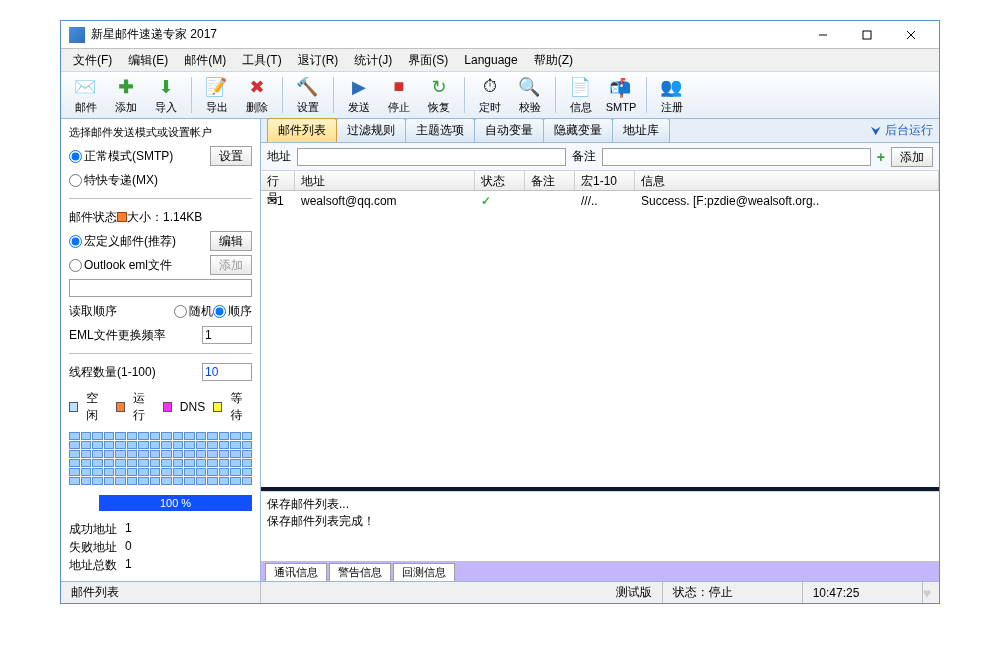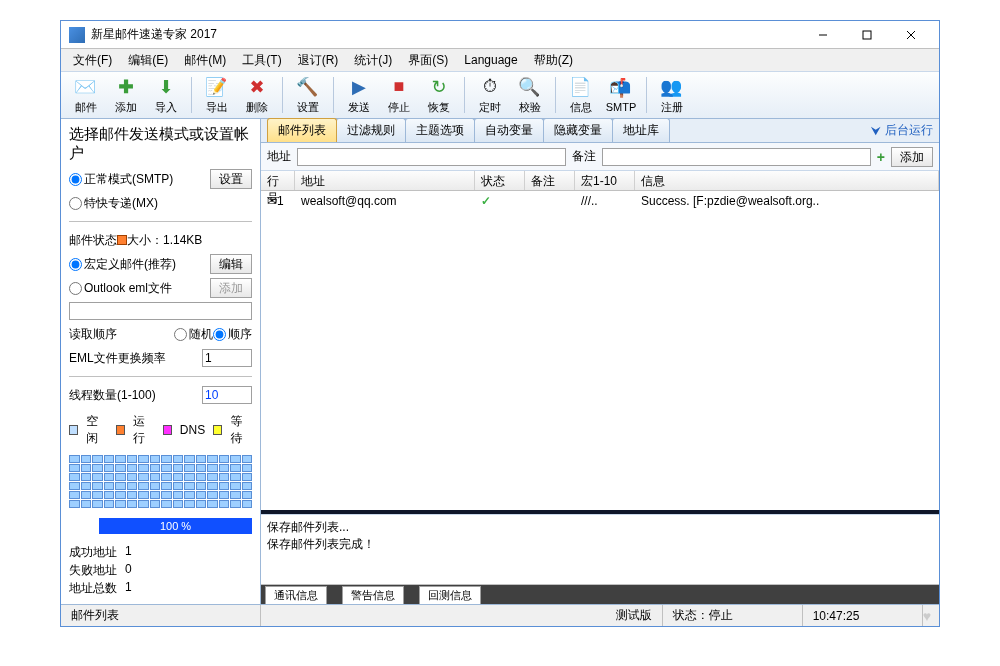--- a/index.html
+++ b/index.html
@@ -12,21 +12,21 @@
 .titlebar .ctrl svg { width: 10px; height: 10px; }
 .menubar { height: 22px; display: flex; align-items: center; padding: 0 6px; gap: 4px; background: #f0f0f0; }
 .menubar span { padding: 2px 6px; cursor: default; }
 .toolbar { height: 48px; background: linear-gradient(#fdfefe, #e6eef7); border-top: 1px solid #c9d8ea; border-bottom: 1px solid #9db8d8; display: flex; align-items: center; padding: 2px 6px; gap: 2px; }
 .tbtn { width: 38px; height: 44px; display: flex; flex-direction: column; align-items: center; justify-content: center; gap: 2px; border: 1px solid transparent; border-radius: 3px; }
 .tbtn .ic { width: 22px; height: 22px; display: flex; align-items: center; justify-content: center; font-size: 18px; }
 .tbtn .lbl { font-size: 11px; }
 .tsep { width: 1px; height: 36px; background: #b8c9de; margin: 0 4px; }
 .body { display: flex; }
 .sidebar { width: 200px; border-right: 1px solid #9db8d8; padding: 6px 8px; display: flex; flex-direction: column; gap: 4px; }
-.sec-title { font-size: 15px; margin-bottom: 2px; font-family: Liberation Mono, monospace; }
+.sec-title { font-size: 11px; margin-bottom: 2px; font-family: Liberation Mono, monospace; }
 .row { display: flex; align-items: center; height: 20px; }
 .row label, .row span { font-size: 12px; }
 .inp { border: 1px solid #a0a0a0; height: 18px; padding: 0 2px; background: #fff; }
 .btn { border: 1px solid #a0a0a0; background: linear-gradient(#fff,#e8e8e8); padding: 1px 8px; height: 20px; font-size: 12px; }
 .hr { border: none; border-top: 1px solid #c0c0c0; margin: 4px 0; }
 .legend { display: flex; gap: 8px; align-items: center; margin: 4px 0; }
 .legend .sw { width: 10px; height: 10px; border: 1px solid #555; }
 .threads { display: grid; grid-template-columns: repeat(16, 1fr); gap: 1px; }
 .threads div { height: 8px; background: #9dcfff; border: 1px solid #5a8fd6; }
 .progress { height: 16px; background: #1050ff; color: #fff; text-align: center; font-size: 11px; line-height: 16px; margin-top: 6px; margin-left: 30px; }
@@ -40,21 +40,21 @@
 .addrow { height: 28px; display: flex; align-items: center; padding: 4px 6px; gap: 6px; background: #f5f8fc; border-bottom: 1px solid #c9d8ea; }
 .addrow input { flex: 1; }
 .grid { flex: 1; display: flex; flex-direction: column; border-bottom: 4px solid #0f172a; min-height: 280px; }
 .ghead { display: flex; height: 20px; background: linear-gradient(#fdfdfd,#ebebeb); border-bottom: 1px solid #c0c0c0; }
 .ghead div { border-right: 1px solid #d0d0d0; padding: 2px 6px; font-size: 12px; }
 .grow { display: flex; height: 20px; align-items: center; }
 .grow div { padding: 2px 6px; font-size: 12px; overflow: hidden; text-overflow: ellipsis; white-space: nowrap; }
 .c-row { width: 34px; } .c-addr { width: 180px; } .c-stat { width: 50px; } .c-note { width: 50px; } .c-macro { width: 60px; } .c-info { flex: 1; }
 .check { color: #3cb043; font-weight: bold; }
 .log { height: 70px; border-top: 1px solid #c9d8ea; padding: 4px 6px; font-size: 12px; overflow: auto; background: #fff; }
-.logtabs { height: 20px; display: flex; align-items: center; padding: 0 4px; gap: 16px; background: #404040; border-top: 1px solid #c0c0c0; }
+.logtabs { height: 20px; display: flex; align-items: center; padding: 0 4px; gap: 3px; background: #c4b5fd; border-top: 1px solid #c0c0c0; }
 .logtab { padding: 1px 8px; border: 1px solid #a0a0a0; background: #fff; font-size: 11px; border-bottom: none; margin-right: -1px; }
 .statusbar { height: 22px; display: flex; align-items: center; border-top: 1px solid #9db8d8; background: #f0f0f0; }
 .statusbar div { padding: 0 10px; border-right: 1px solid #c0c0c0; height: 100%; display: flex; align-items: center; font-size: 12px; }
 .statusbar .sp { flex: 1; border: none; }
 .heart { color: #ccc; font-size: 14px; padding-right: 8px; }
 input[type=radio] { margin-right: 2px; }
 .plus-icon { font-size: 14px; color: #3a9d3a; font-weight: bold; }
 </style>
 </head>
 <body>

